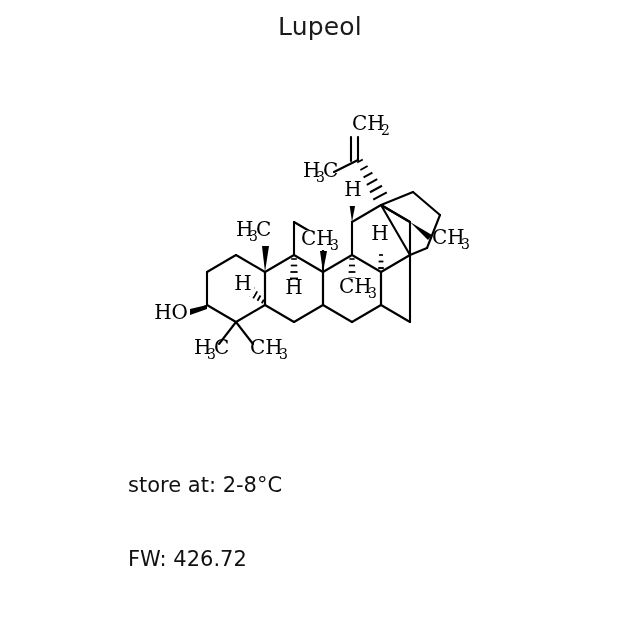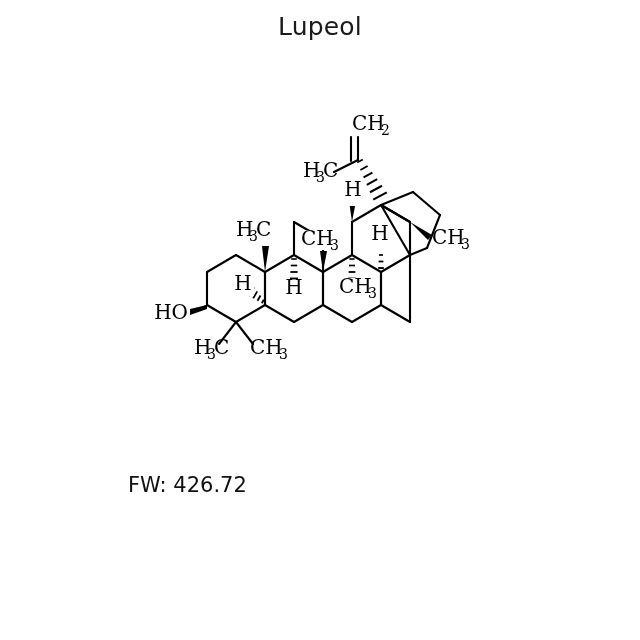--- a/index.html
+++ b/index.html
@@ -252,16 +252,17 @@
     </g>
 
     <g>
       <text class="atom-label" x="250" y="354" text-anchor="start">CH</text>
       <text class="atom-sub" x="279" y="359" text-anchor="start">3</text>
     </g>
 
   </svg>
 
   <div id="info">
+    <div>store at: 2-8°C</div>
     <div>FW: 426.72</div>
   </div>
 
 </div>
 
 </body></html>

